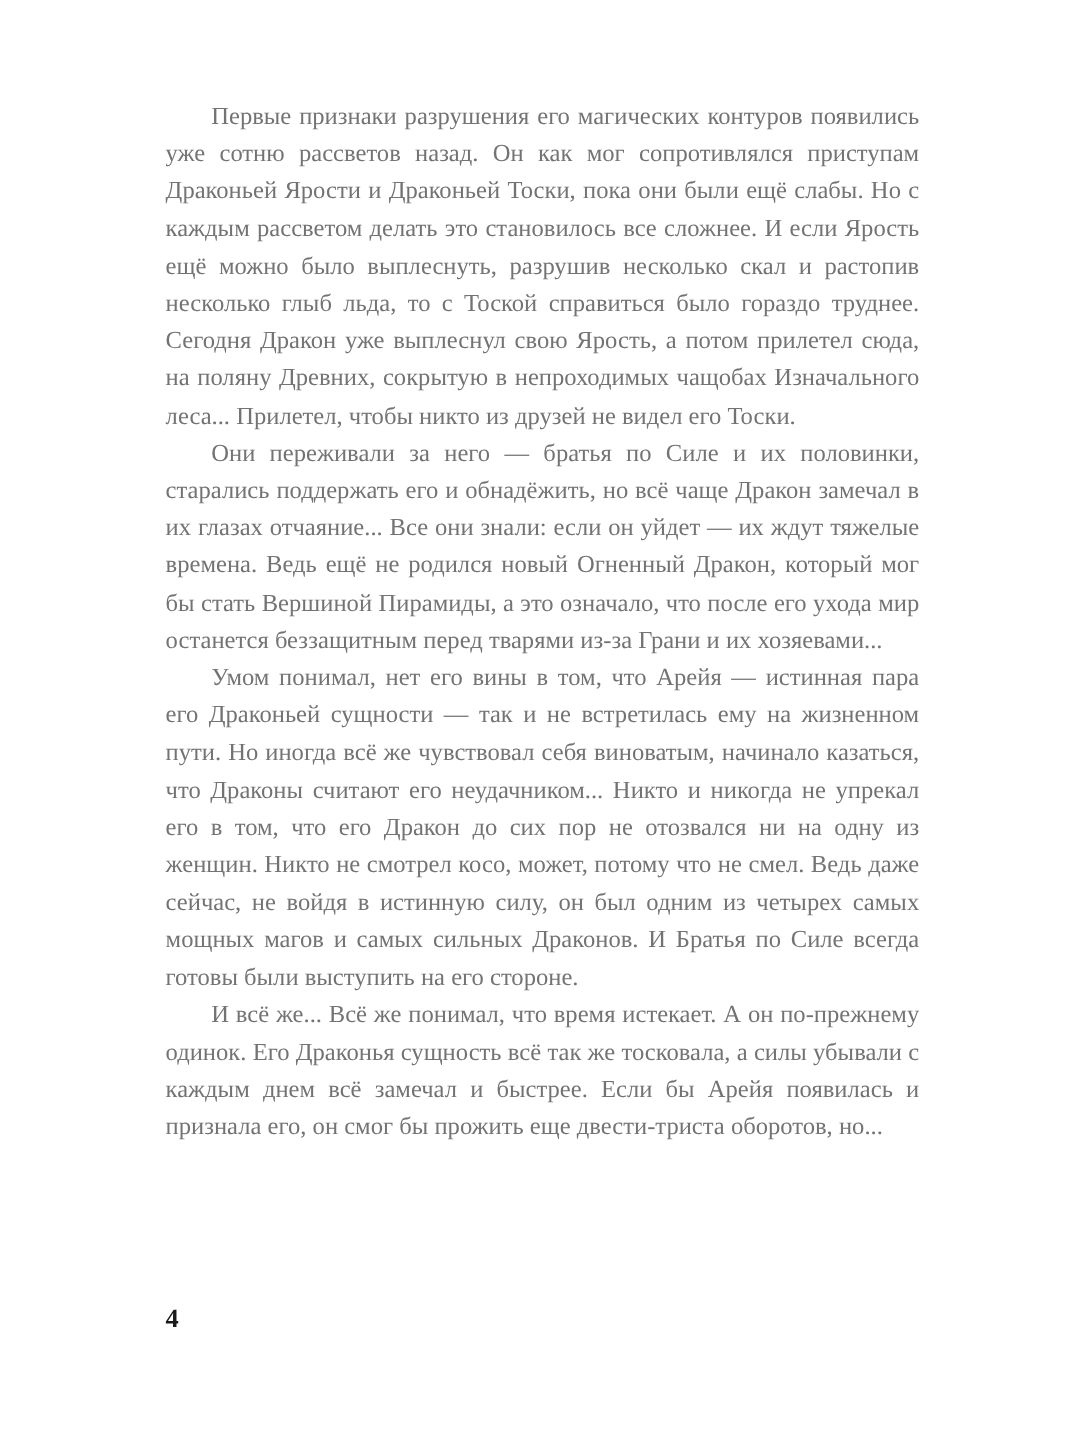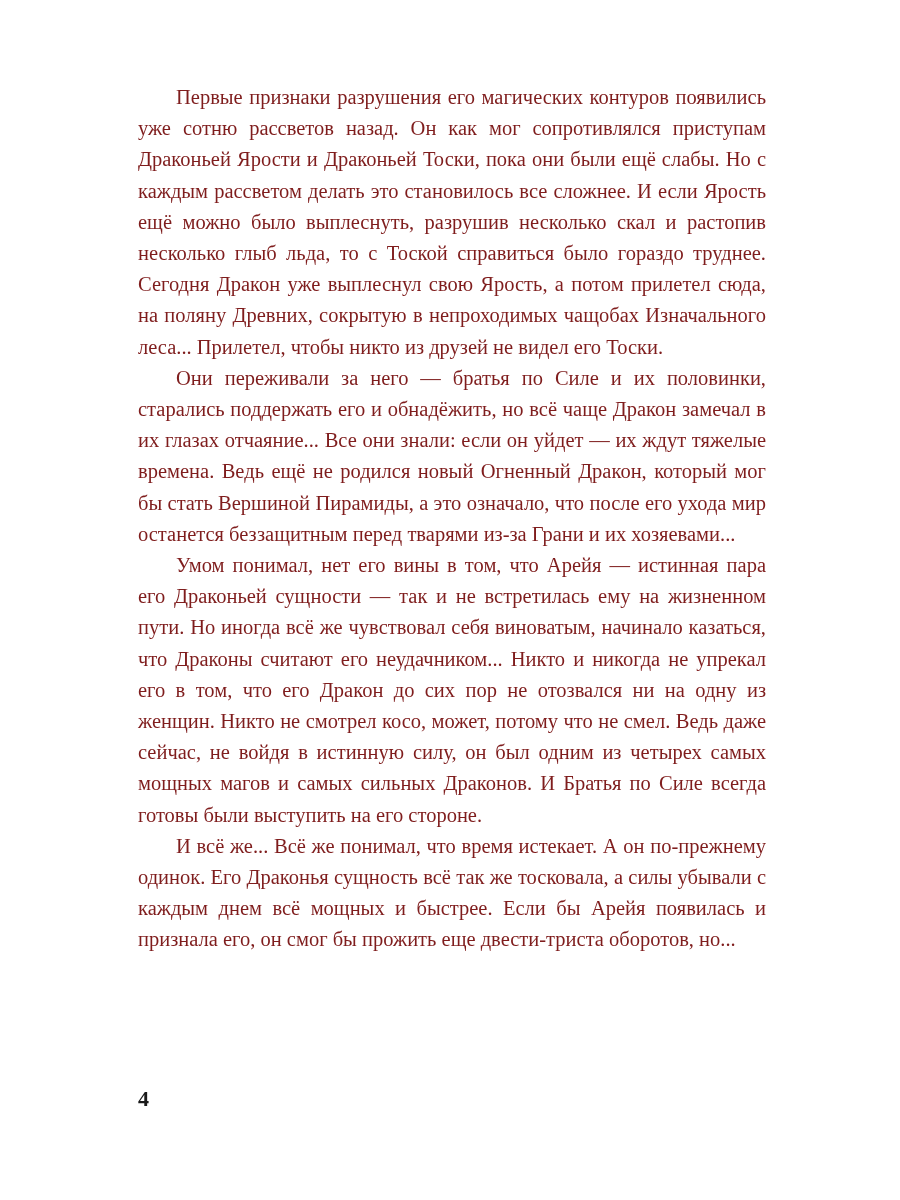--- a/index.html
+++ b/index.html
@@ -17,21 +17,21 @@
   .text-column {
     position: absolute;
     left: 138px;
     top: 82px;
     width: 628px;
   }
   .para {
     font-family: "Liberation Serif", "DejaVu Serif", serif;
     font-size: 20.5px;
     line-height: 31.2px;
-    color: #7f1d1d;
+    color: #737373;
     text-align: justify;
     text-indent: 38px;
     margin: 0;
     hyphens: manual;
     -webkit-hyphens: manual;
   }
   .page-number {
     position: absolute;
     left: 138px;
     top: 1086px;
@@ -43,18 +43,18 @@
 </style>
 </head>
 <body>
 
 <div class="page">
 
   <div class="text-column">
     <p class="para">Первые признаки разрушения его магических конту­ров появились уже сотню рассветов назад. Он как мог со­противлялся приступам Драконьей Ярости и Драконьей Тоски, пока они были ещё слабы. Но с каждым рассветом делать это становилось все сложнее. И если Ярость ещё можно было выплеснуть, разрушив несколько скал и рас­топив несколько глыб льда, то с Тоской справиться было гораздо труднее. Сегодня Дракон уже выплеснул свою Ярость, а потом прилетел сюда, на поляну Древних, сокры­тую в непроходимых чащобах Изначального леса... Приле­тел, чтобы никто из друзей не видел его Тоски.</p>
     <p class="para">Они переживали за него — братья по Силе и их поло­винки, старались поддержать его и обнадёжить, но всё ча­ще Дракон замечал в их глазах отчаяние... Все они знали: если он уйдет — их ждут тяжелые времена. Ведь ещё не ро­дился новый Огненный Дракон, который мог бы стать Вер­шиной Пирамиды, а это означало, что после его ухода мир останется беззащитным перед тварями из-за Грани и их хозяевами...</p>
     <p class="para">Умом понимал, нет его вины в том, что Арейя — истин­ная пара его Драконьей сущности — так и не встретилась ему на жизненном пути. Но иногда всё же чувствовал себя виноватым, начинало казаться, что Драконы считают его неудачником... Никто и никогда не упрекал его в том, что его Дракон до сих пор не отозвался ни на одну из женщин. Никто не смотрел косо, может, потому что не смел. Ведь да­же сейчас, не войдя в истинную силу, он был одним из че­тырех самых мощных магов и самых сильных Драконов. И Братья по Силе всегда готовы были выступить на его сто­роне.</p>
-    <p class="para">И всё же... Всё же понимал, что время истекает. А он по-прежнему одинок. Его Драконья сущность всё так же тосковала, а силы убывали с каждым днем всё мощных и быстрее. Если бы Арейя появилась и признала его, он смог бы прожить еще двести-триста оборотов, но...</p>
+    <p class="para">И всё же... Всё же понимал, что время истекает. А он по-прежнему одинок. Его Драконья сущность всё так же тосковала, а силы убывали с каждым днем всё замечал и быстрее. Если бы Арейя появилась и признала его, он смог бы прожить еще двести-триста оборотов, но...</p>
   </div>
 
   <div class="page-number">4</div>
 
 </div>
 
 </body></html>

